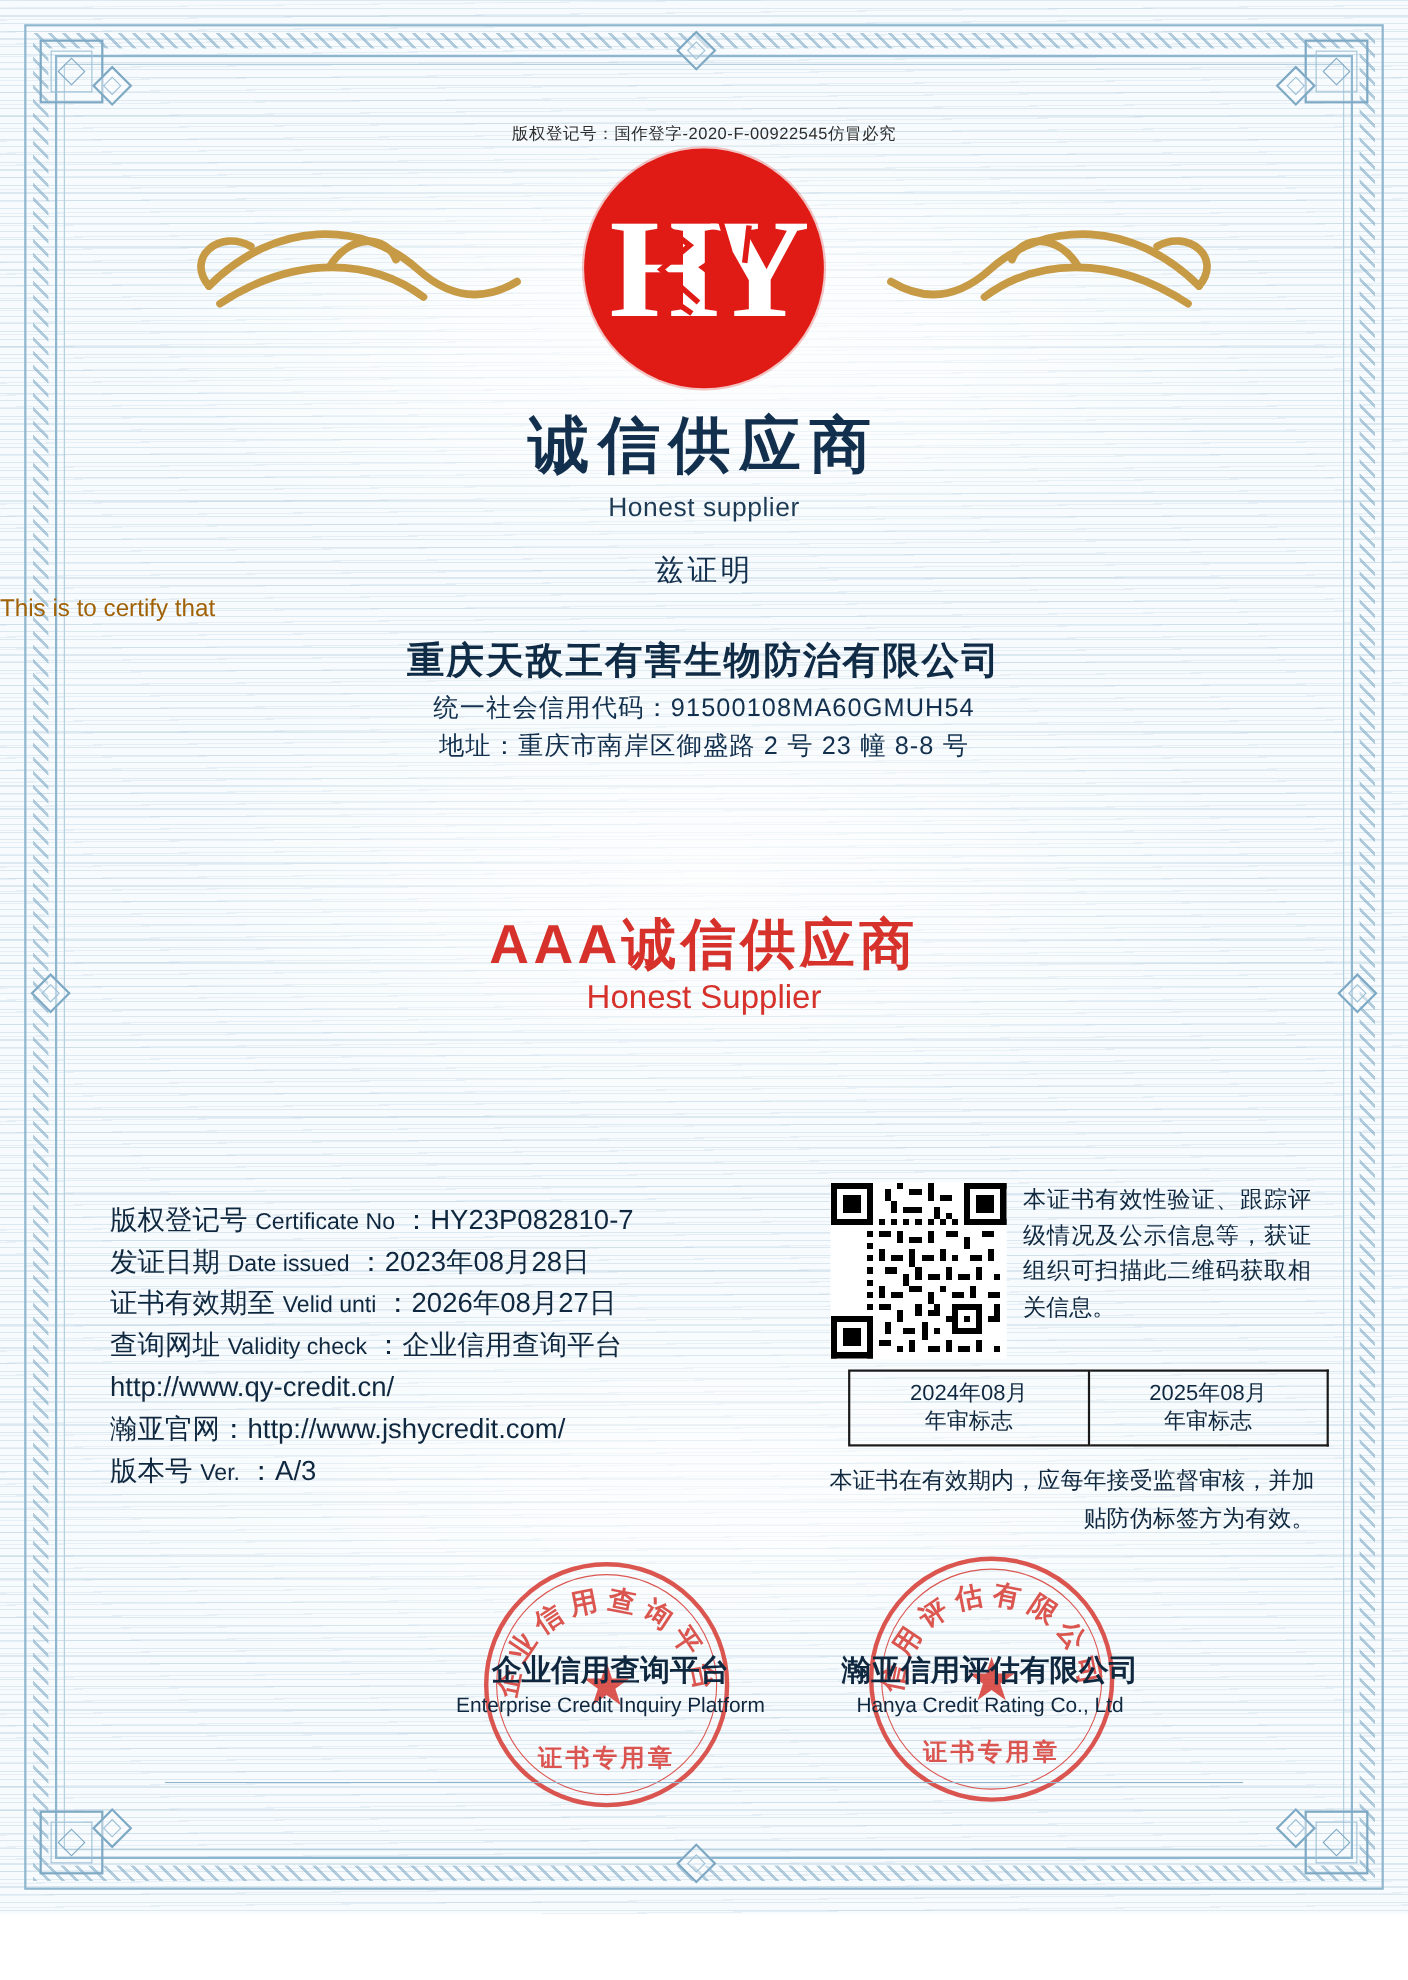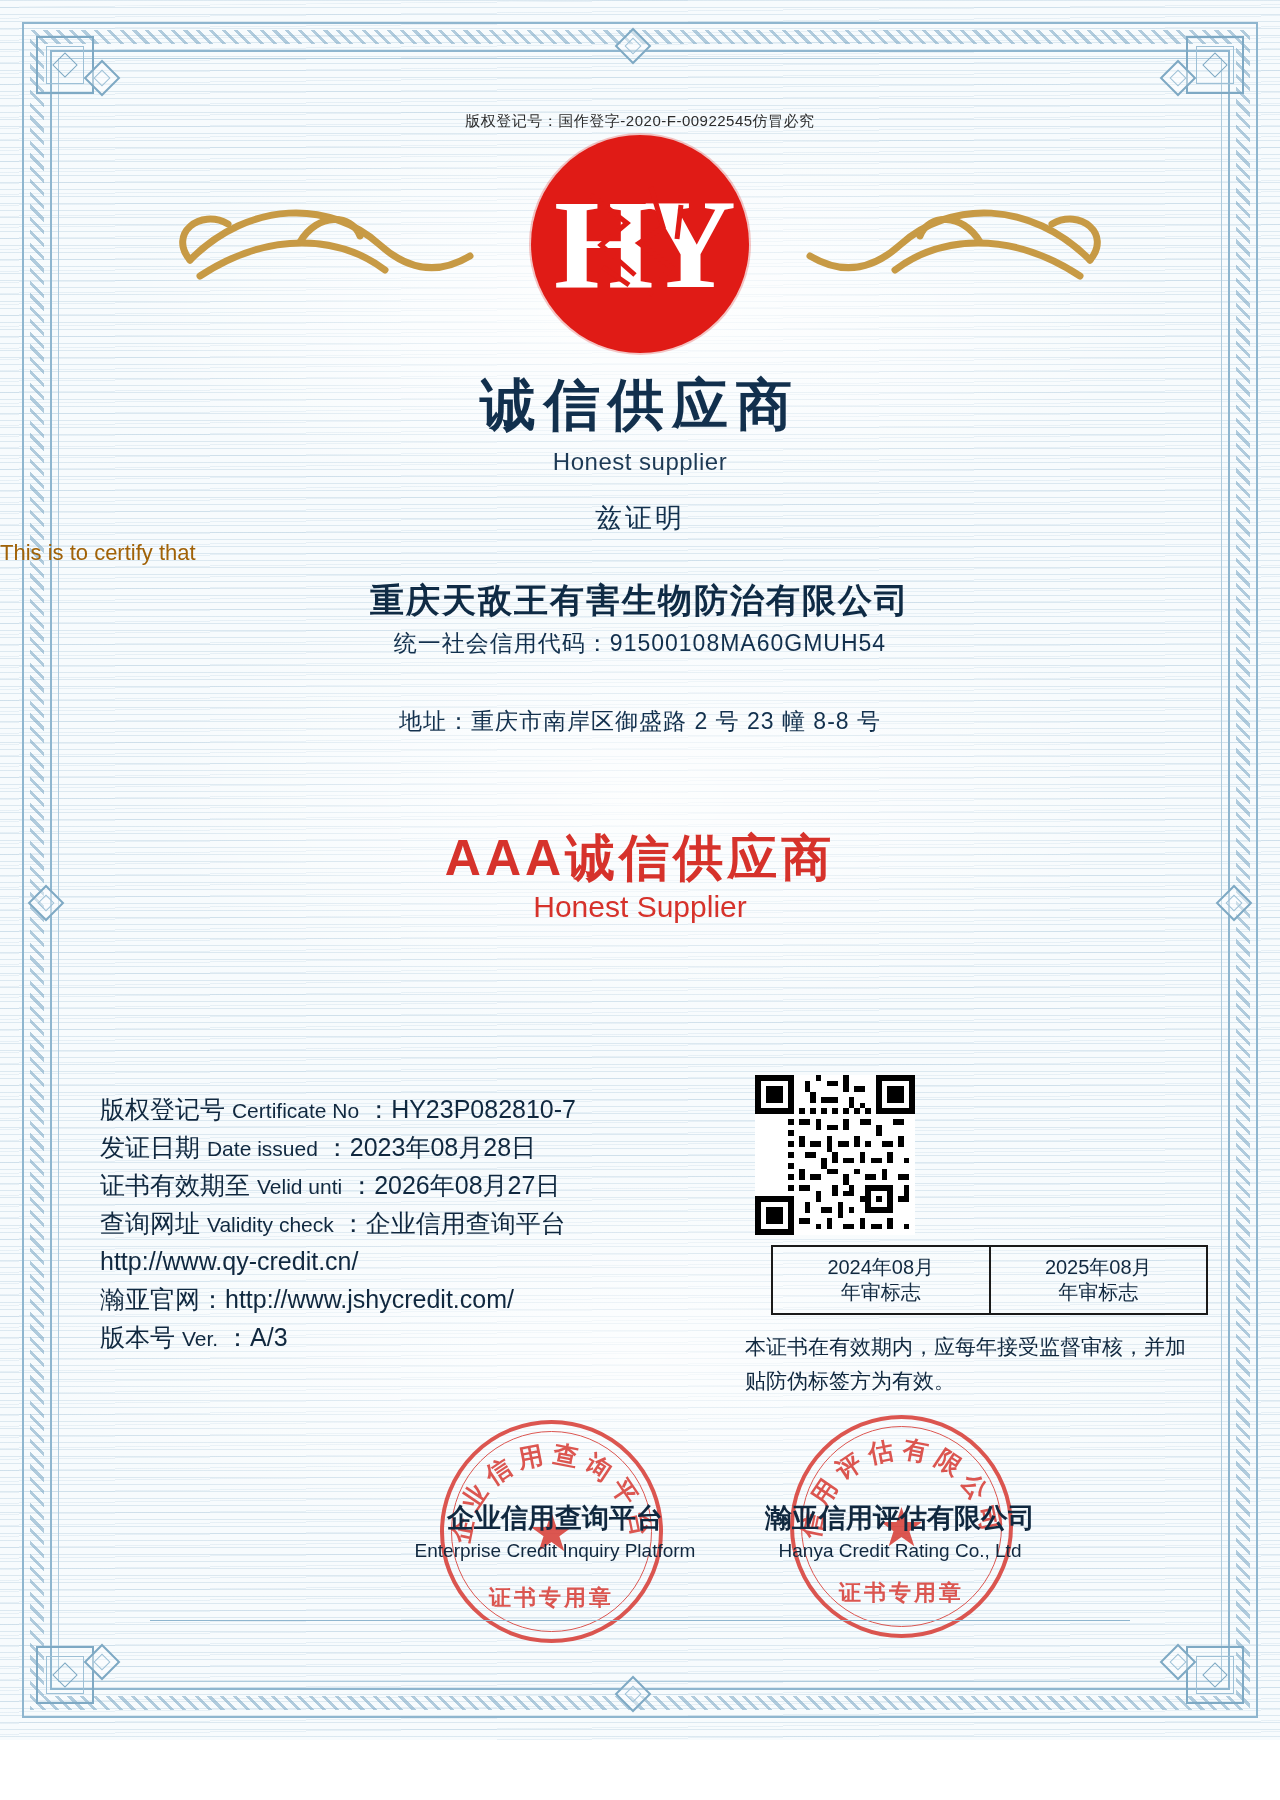--- a/index.html
+++ b/index.html
@@ -134,21 +134,21 @@
   .company{
     position:absolute;top:578px;width:100%;text-align:center;
     font-size:34px;font-weight:bold;color:#0f2b45;letter-spacing:2px;
   }
   .credit-code{
     position:absolute;top:628px;width:100%;text-align:center;
     font-size:23px;color:#12304d;letter-spacing:1px;
   }
   .address{
     position:absolute;top:662px;width:100%;text-align:center;
-    font-size:23px;color:#12304d;letter-spacing:1px;margin-top:44px;
+    font-size:23px;color:#12304d;letter-spacing:1px;
   }
 
   .award-cn{
     position:absolute;top:825px;width:100%;text-align:center;
     font-size:50px;font-weight:bold;color:#d6322b;letter-spacing:4px;
   }
   .award-en{
     position:absolute;top:890px;width:100%;text-align:center;
     font-size:30px;color:#d6322b;
   }
@@ -178,21 +178,21 @@
     padding-left:16px;
   }
   .year-box{
     flex:1;border:2px solid #1a1a1a;display:flex;flex-direction:column;
     align-items:center;justify-content:center;font-size:20px;color:#10283f;
     line-height:1.25;
   }
   .year-box + .year-box{border-left:none}
   .note-bottom{
     position:absolute;left:745px;top:1330px;width:450px;
-    font-size:21px;line-height:1.6;color:#10283f;text-align:left;
+    font-size:21px;line-height:1.6;color:#10283f;text-align:right;
   }
 
   
   .stamp{
     position:absolute;width:215px;height:215px;border-radius:50%;
     border:4px solid #d6322b;opacity:.82;
   }
   .stamp .ring{position:absolute;inset:7px;border:1px solid #d6322b;border-radius:50%}
   .stamp .star{
     position:absolute;left:50%;top:50%;transform:translate(-50%,-50%);
@@ -419,20 +419,21 @@
         <rect x="24" y="26" width="1" height="2"></rect>
           <rect x="27" y="27" width="1" height="1"></rect>
         <rect x="19" y="22" width="1" height="1"></rect>
           <rect x="26" y="22" width="2" height="1"></rect>
         <rect x="27" y="20" width="1" height="2"></rect>
           <rect x="17" y="20" width="1" height="1"></rect>
       </g>
     </svg>
   </div>
 
+  <div class="note-right">本证书有效性验证、跟踪评级情况及公示信息等，获证组织可扫描此二维码获取相关信息。</div>
 
   <div class="year-boxes">
     <div class="year-box">
       <span>2024年08月</span>
       <span>年审标志</span>
     </div>
     <div class="year-box">
       <span>2025年08月</span>
       <span>年审标志</span>
     </div>

